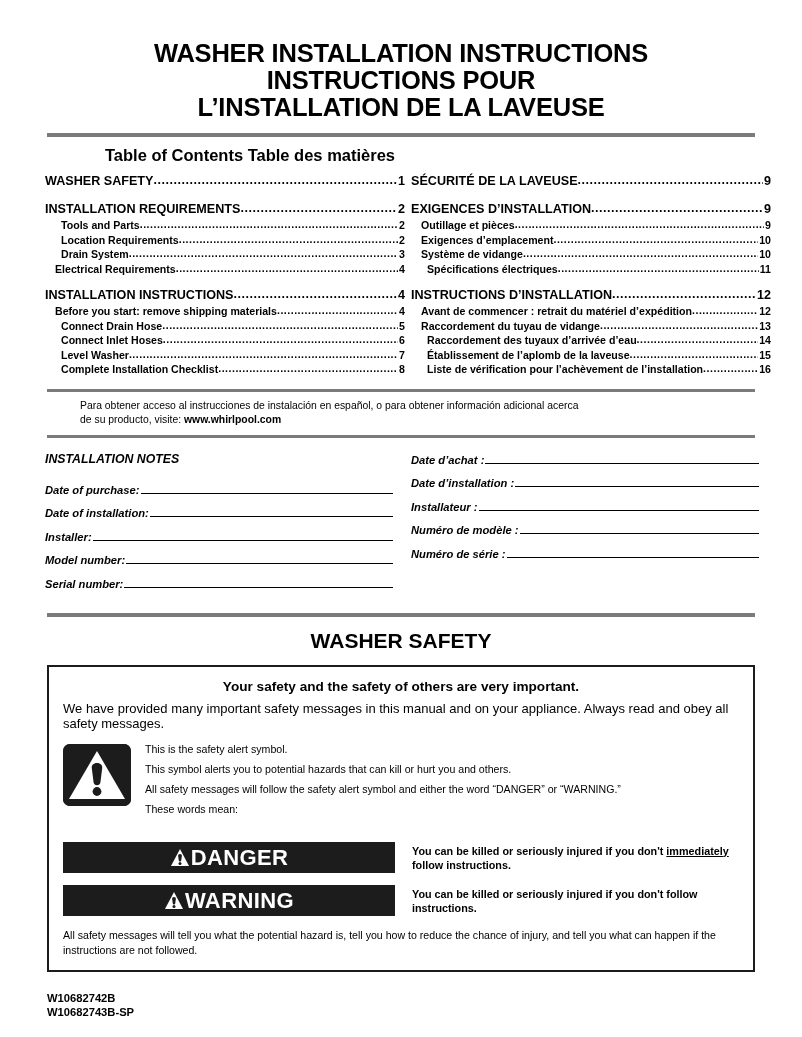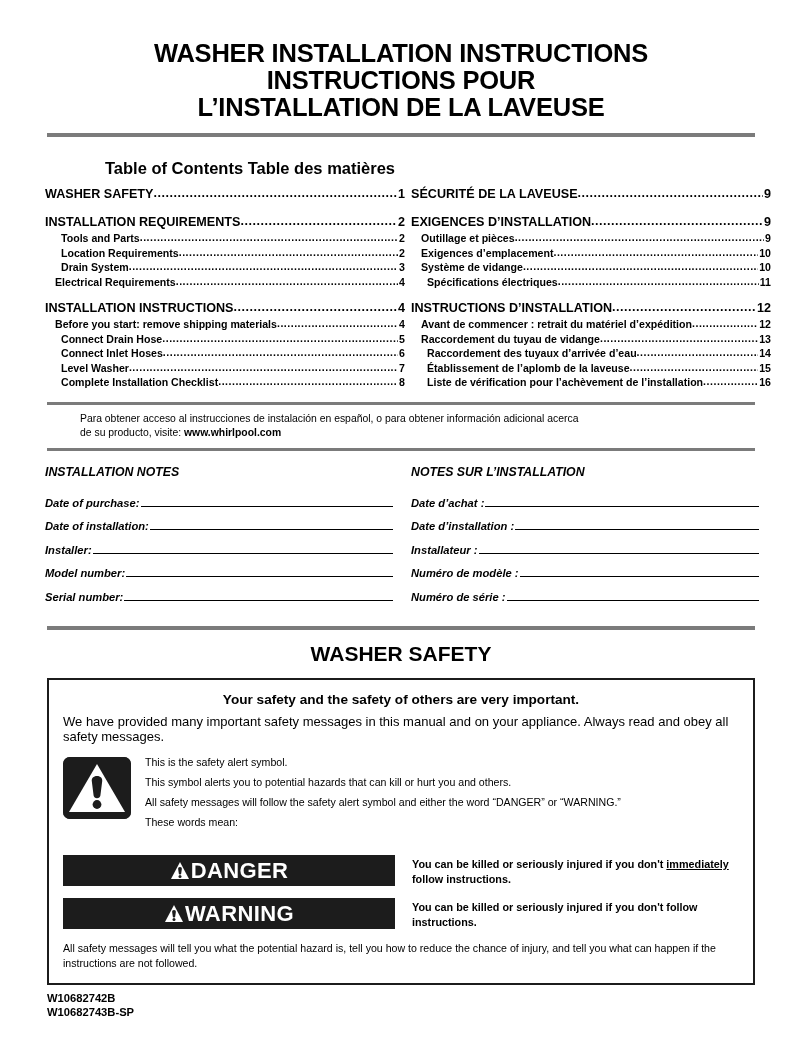--- a/index.html
+++ b/index.html
@@ -47,21 +47,21 @@
     height: 3px;
   }
 
   
   .toc-heading {
     font-size: 16.5px;
     font-weight: bold;
     text-align: center;
     width: 420px;
     margin-left: 40px;
-    padding-top: 22px;
+    padding-top: 9px;
     padding-bottom: 6px;
   }
   .toc-cols {
     display: flex;
     margin-left: 45px;
     margin-right: 45px;
     margin-top: 2px;
   }
   .toc-col {
     width: 360px;
@@ -176,21 +176,21 @@
   .alert-lines { flex: 1 1 auto; }
   .alert-lines p {
     margin: 0 0 6px 0;
     font-size: 10.6px;
     line-height: 14px;
   }
   .alert-lines p:last-child { margin-bottom: 16px; }
 
   .sig-row {
     display: flex;
-    align-items: flex-end;
+    align-items: center;
     margin-bottom: 12px;
   }
   .sig-box {
     flex: 0 0 auto;
     width: 332px;
     height: 31px;
     background: #1c1c1c;
     color: #ffffff;
     display: flex;
     align-items: center;
@@ -406,21 +406,20 @@
             <span class="nlbl">Model number:</span>
             <span class="nline"></span>
           </div>
           <div class="note-row">
             <span class="nlbl">Serial number:</span>
             <span class="nline"></span>
           </div>
         </div>
     </div>
     <div class="notes-col right">
-      <div class="notes-title">NOTES SUR L’INSTALLATION</div>
       <div id="notes-right">
           <div class="note-row">
             <span class="nlbl">Date d’achat :</span>
             <span class="nline"></span>
           </div>
           <div class="note-row">
             <span class="nlbl">Date d’installation :</span>
             <span class="nline"></span>
           </div>
           <div class="note-row">

